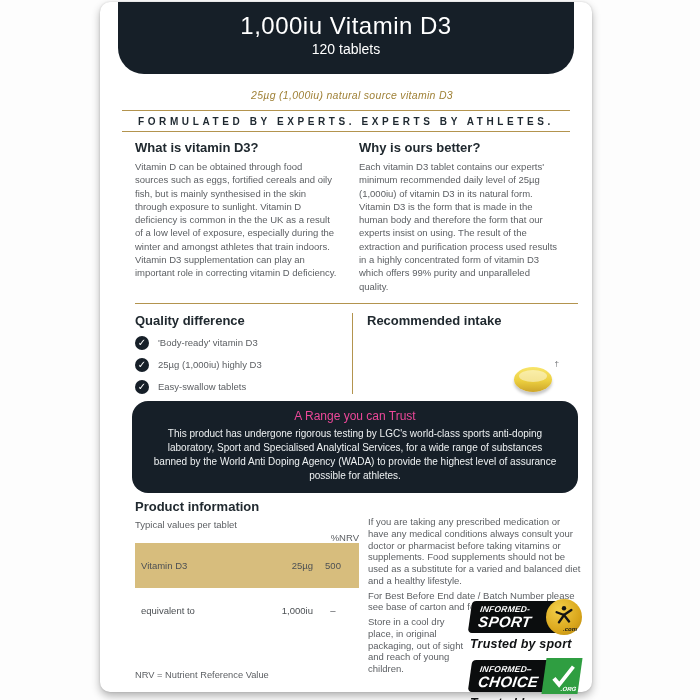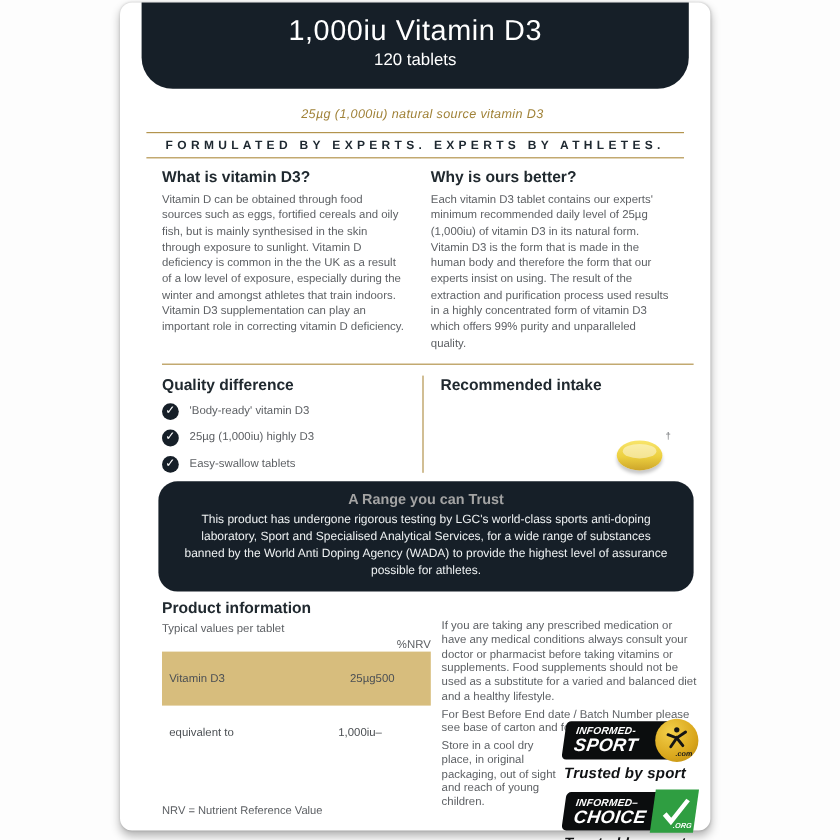--- a/index.html
+++ b/index.html
@@ -40,33 +40,33 @@
   .tablet { position:absolute; right:26px; bottom:2px; width:38px; height:25px; border-radius:50%;
             background:linear-gradient(180deg,#f8e56b 0%,#eccf3f 55%,#cda52a 100%);
             box-shadow:0 3px 3px rgba(0,0,0,0.22); }
   .tablet::after { content:""; position:absolute; left:5px; top:3px; width:28px; height:12px;
                    border-radius:50%; background:rgba(255,255,255,0.45); }
   .tablet-mark { position:absolute; right:-7px; top:-8px; font-size:8px; color:#6a6d70; }
 
   
   .trust { margin:7px 14px 0 32px; background:#161f28; border-radius:16px;
            padding:8px 20px 10px; text-align:center; }
-  .trust-h { font-size:12px; font-weight:700; color:#a3a3a3; margin-bottom:4px; }
+  .trust-h { font-size:12px; font-weight:400; color:#ec4899; margin-bottom:4px; }
   .trust-p { font-size:10px; line-height:1.4; color:#eef1f2; }
 
   
   .bottom { position:relative; margin-top:6px; height:210px; }
   .pinfo { position:absolute; left:35px; top:0; width:224px; }
   .tcaption { display:flex; justify-content:space-between; margin-top:4px; height:24px;
               font-size:9.5px; color:#5d6064; }
   .tcaption .cap { align-self:flex-start; }
   .tcaption .nrv { align-self:flex-end; font-size:9.5px; }
   .trow { display:flex; font-size:9.5px; color:#4c5054; padding:17px 6px; }
   .trow.hl { background:#d7bd7d; }
-  .tl { flex:1; } .ta { width:70px; text-align:right; } .tn { width:40px; text-align:left; }
+  .tl { flex:1; } .ta { width:70px; text-align:right; } .tn { width:40px; text-align:center; }
   .notes { margin-top:8px; font-size:9.3px; line-height:1.5; color:#5d6064; white-space:pre-wrap; }
   .veg { display:flex; align-items:center; gap:9px; margin-top:9px; font-size:9.5px; color:#5d6064; }
 
   .advisory { position:absolute; left:268px; top:2px; width:214px;
               font-size:9.5px; line-height:1.24; color:#5d6064; }
   .advisory p { margin-top:3px; }
   .advisory p:first-child { margin-top:15px; }
   .adv-narrow { width:104px; }
 
   

